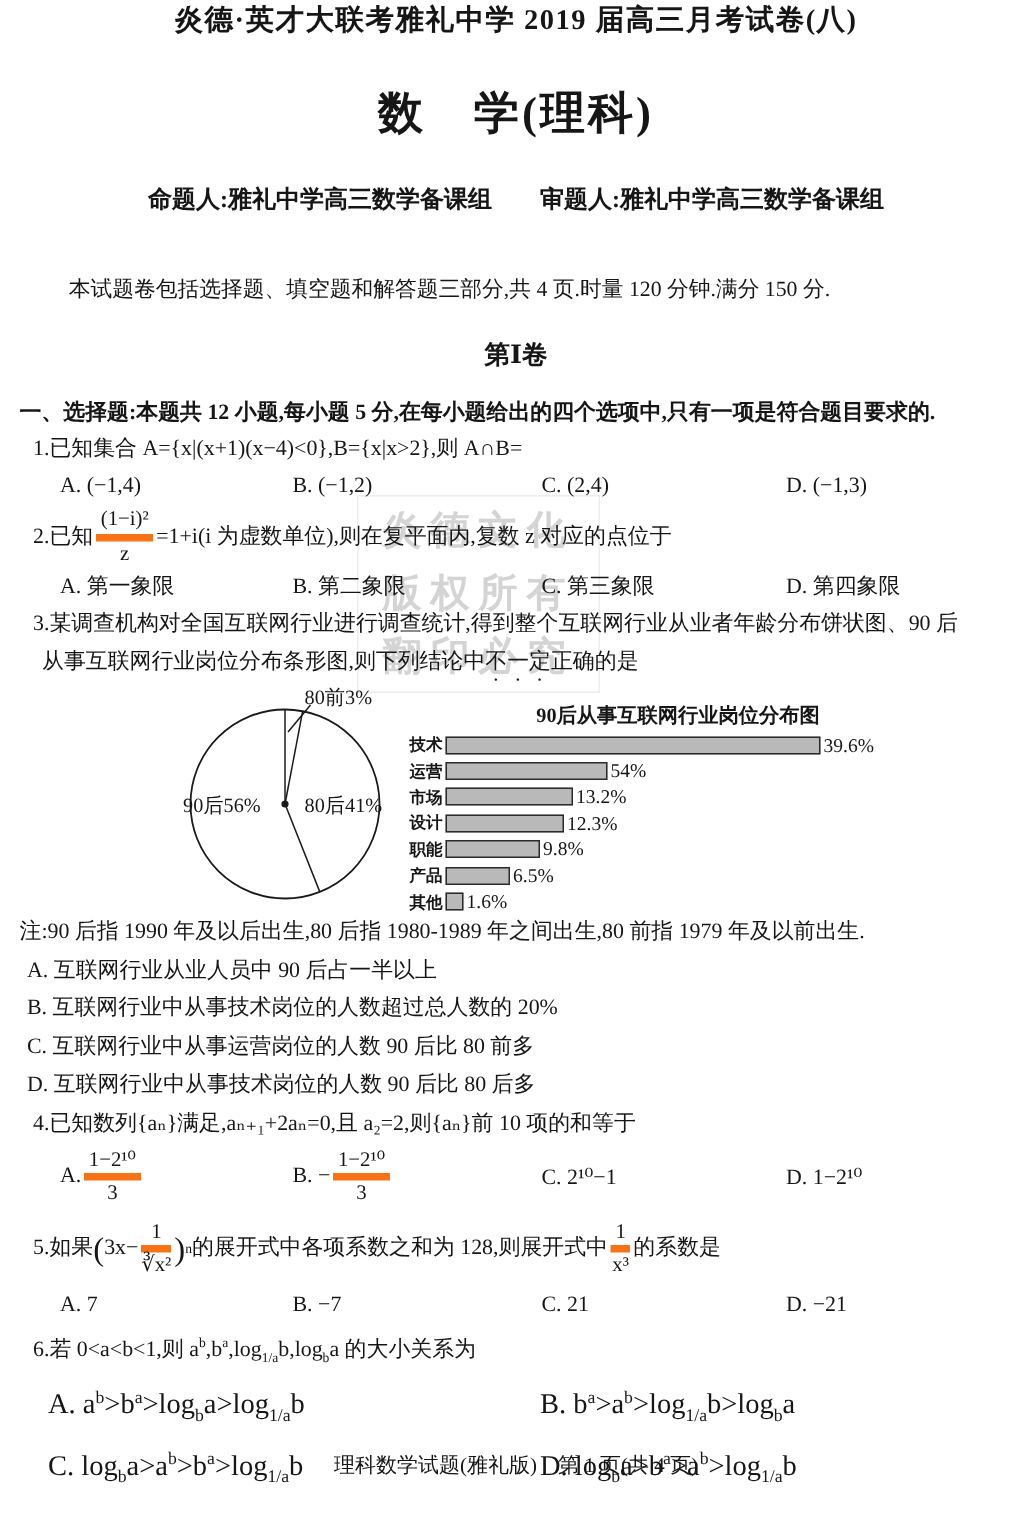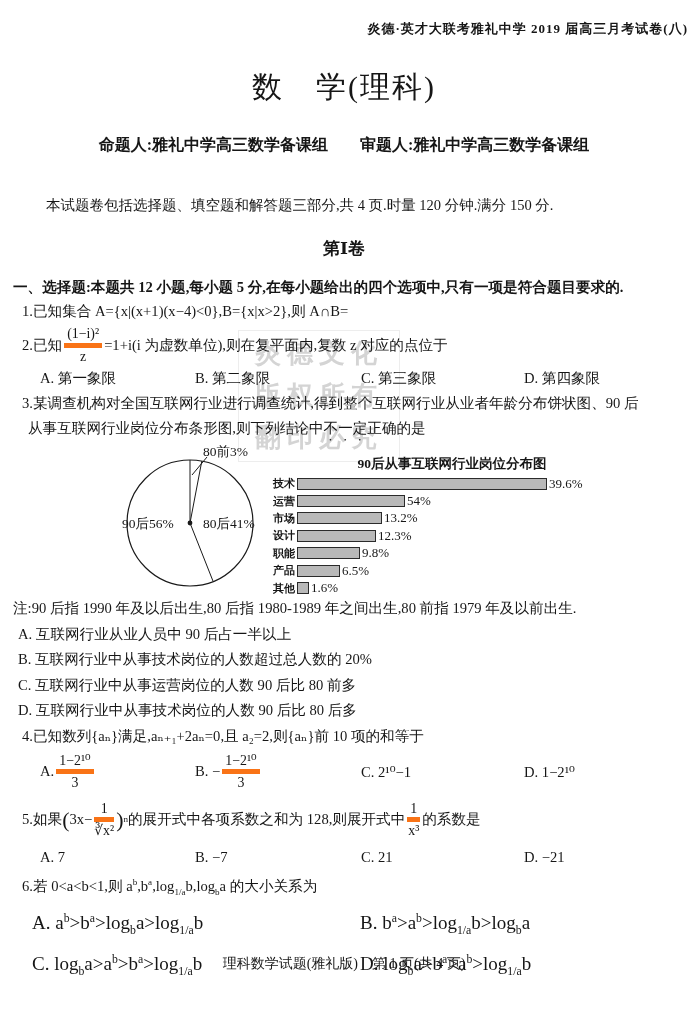--- a/index.html
+++ b/index.html
@@ -7,22 +7,22 @@
     width:688px;height:1026px;background:#ffffff;color:#161616;
     font-family:"Liberation Serif","DejaVu Serif",serif;
     position:relative;overflow:hidden;
   }
   .watermark{
     position:absolute;left:238px;top:330px;z-index:0;
     color:#d4d4d4;font-weight:bold;font-size:26px;letter-spacing:6px;
     text-align:center;line-height:42px;border:1px solid #ededed;padding:2px 16px;
   }
   .page{position:relative;z-index:1;}
-  .paper-header{padding-top:20px;text-align:right;font-size:13px;font-weight:bold;letter-spacing:1px;}
-  .main-title{margin-top:29px;text-align:center;font-size:30px;font-weight:normal;letter-spacing:2px;}
+  .paper-header{text-align:center;font-size:19px;font-weight:bold;letter-spacing:1px;}
+  .main-title{margin-top:29px;text-align:center;font-size:30px;font-weight:bold;letter-spacing:2px;}
   .setters{margin-top:27px;text-align:center;font-size:16px;font-weight:bold;}
   .intro{margin-top:38px;padding:0 26px 0 14px;text-indent:2.2em;font-size:14.5px;line-height:22px;}
   .part-title{margin-top:21px;text-align:center;font-size:17px;font-weight:bold;}
   .section-heading{margin-top:15px;padding:0 0 0 13px;font-size:14.6px;font-weight:bold;line-height:24px;}
   .qtext{padding:0 8px 0 22px;font-size:14.6px;line-height:25px;}
   .mathline{min-height:42px;display:flex;align-items:center;}
   .q5line{min-height:50px;}
   .opts4{display:grid;grid-template-columns:155px 166px 163px auto;margin-left:40px;font-size:14.6px;line-height:25px;}
   .opts4.fracopts{line-height:normal;}
   .opts4 .optcell{display:flex;align-items:center;min-height:25px;}
@@ -73,20 +73,26 @@
 
   <div class="setters">命题人:雅礼中学高三数学备课组　　审题人:雅礼中学高三数学备课组</div>
 
   <div class="intro">本试题卷包括选择题、填空题和解答题三部分,共 4 页.时量 120 分钟.满分 150 分.</div>
 
   <div class="part-title">第Ⅰ卷</div>
 
   <div class="section-heading">一、选择题:本题共 12 小题,每小题 5 分,在每小题给出的四个选项中,只有一项是符合题目要求的.</div>
 
   <div class="qtext">1.已知集合 A={x|(x+1)(x−4)&lt;0},B={x|x&gt;2},则 A∩B=</div>
+  <div class="opts4">
+    <span class="optcell">A. (−1,4)</span>
+    <span class="optcell">B. (−1,2)</span>
+    <span class="optcell">C. (2,4)</span>
+    <span class="optcell">D. (−1,3)</span>
+  </div>
 
   <div class="qtext mathline">2.已知<span class="frac">
         <span class="fnum">(1−i)²</span>
         <span class="fden">z</span>
       </span>=1+i(i 为虚数单位),则在复平面内,复数 z 对应的点位于</div>
   <div class="opts4">
     <span class="optcell">A. 第一象限</span>
     <span class="optcell">B. 第二象限</span>
     <span class="optcell">C. 第三象限</span>
     <span class="optcell">D. 第四象限</span>

